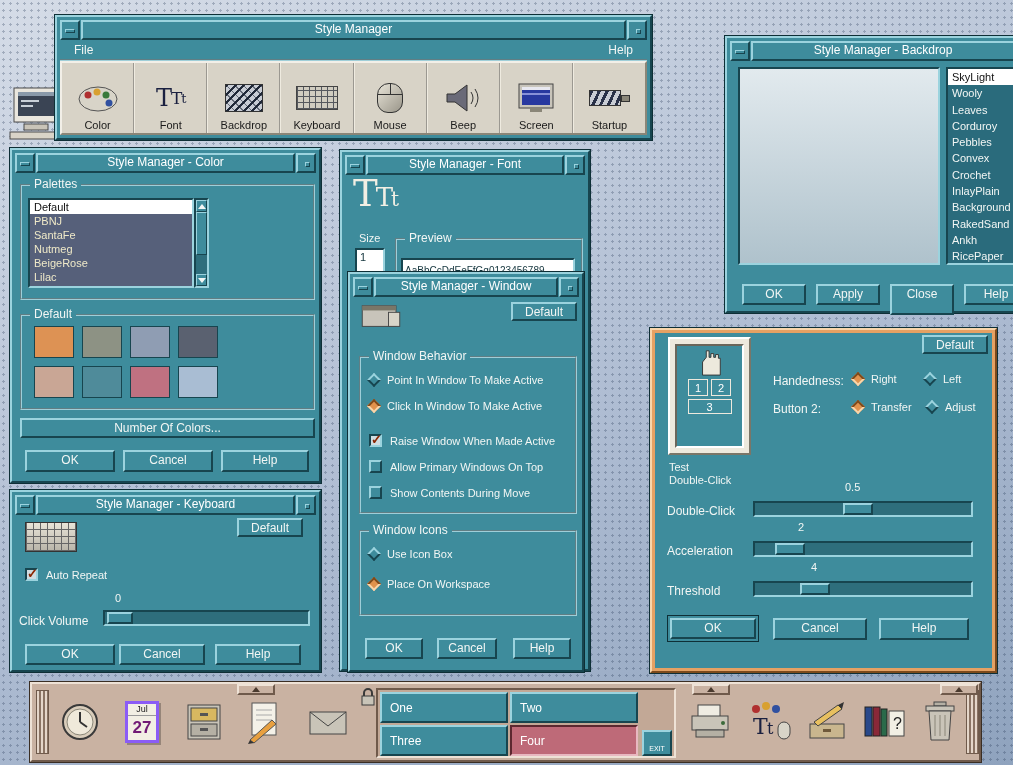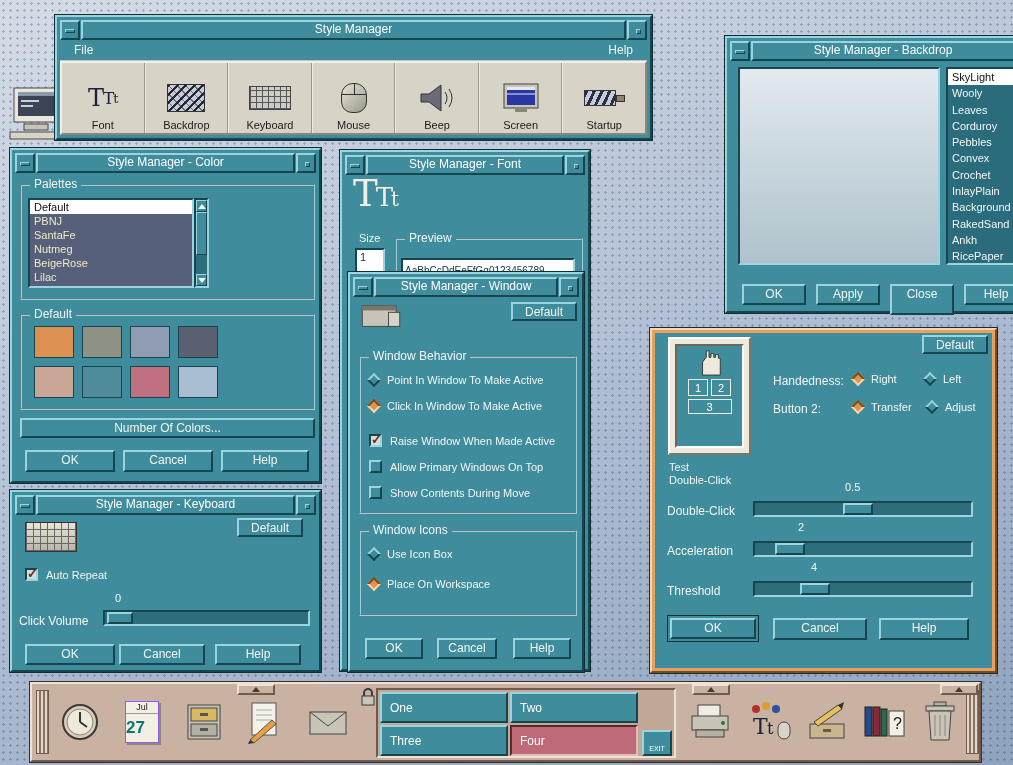--- a/index.html
+++ b/index.html
@@ -104,24 +104,24 @@
     border-color:var(--tanl) var(--tand) var(--tand) var(--tanl);display:flex;align-items:center;justify-content:center;}
   .ptab::after{content:"";border-left:4px solid transparent;border-right:4px solid transparent;border-bottom:5px solid #4A3A2E;}
   .switchwell{position:absolute;background:#C2A896;border:2px solid;
     border-color:var(--tand) var(--tanl) var(--tanl) var(--tand);}
   .wsgrid{position:absolute;display:grid;grid-template-columns:128px 128px;grid-auto-rows:31px;gap:2px;}
   .wsbtn{background:var(--teal);border:2px solid;border-color:var(--tl) var(--td) var(--td) var(--tl);
     color:#FFF;font-size:12px;display:flex;align-items:center;padding-left:8px;}
   .wsbtn.active{background:#BE6A78;border-color:#5C2830 #E8B8C0 #E8B8C0 #5C2830;}
   .exitbtn{position:absolute;background:var(--teal);border:2px solid;border-color:var(--tl) var(--td) var(--td) var(--tl);
     color:#FFF;font-size:7px;display:flex;align-items:flex-end;justify-content:center;padding-bottom:2px;}
-  .calicon{width:34px;height:42px;background:#F2EFE4;border:1px solid #8b5cf6;box-shadow:2px 2px 0 rgba(0,0,0,.25);
-    display:flex;flex-direction:column;}
+  .calicon{width:34px;height:42px;background:#F2EFE4;border:3px solid #8b5cf6;box-shadow:2px 2px 0 rgba(0,0,0,.25);
+    display:flex;flex-direction:column;align-items:center;}
   .calmonth{font-size:9px;border-bottom:1px solid #999;width:100%;text-align:center;color:#222;line-height:11px;}
-  .calday{font-size:17px;font-weight:bold;color:#0f766e;flex:1;display:flex;align-items:center;}
+  .calday{font-size:17px;font-weight:bold;color:#701a75;flex:1;display:flex;align-items:center;}
 
   .sizebox{position:absolute;background:#FFF;border:2px solid;border-color:var(--td) var(--tl) var(--tl) var(--td);
     color:#13343C;font-size:11px;padding:1px 3px;}
   .previewarea{position:absolute;background:#FFF;color:#13343C;font-size:10px;line-height:22px;
     border:2px solid;border-color:var(--td) var(--tl) var(--tl) var(--td);white-space:nowrap;overflow:hidden;padding:0 2px;}
   .swatch{position:absolute;width:40px;height:32px;border:1px solid #17454F;}
 </style>
 </head>
 <body>
 
@@ -149,20 +149,32 @@
         <span class="mini"></span>
       </div>
   </div>
   <div class="wbody" style="display:flex;flex-direction:column;">
     <div class="menubar">
       <span class="mitem">File</span>
       <span class="spacer"></span>
       <span class="mitem">Help</span>
     </div>
     <div class="toolbar">
+      <div class="tool">
+        <div class="ticon">
+          <svg width="44" height="32" viewBox="0 0 44 32">
+              <ellipse cx="22" cy="17" rx="19" ry="12" fill="#D8D4C8" stroke="#555"></ellipse>
+              <circle cx="12" cy="13" r="3.5" fill="#B03030"></circle>
+              <circle cx="21" cy="10" r="3.5" fill="#D8A030"></circle>
+              <circle cx="30" cy="13" r="3.5" fill="#3A7A3A"></circle>
+              <circle cx="33" cy="21" r="3.5" fill="#3050A0"></circle>
+            </svg>
+        </div>
+        <div class="tlabel">Color</div>
+      </div>
       <div class="tool">
         <div class="ticon iconglyphs">
           <span class="ig1">T</span>
             <span class="ig2">T</span>
             <span class="ig3">t</span>
         </div>
         <div class="tlabel">Font</div>
       </div>
       <div class="tool">
         <div class="ticon">

